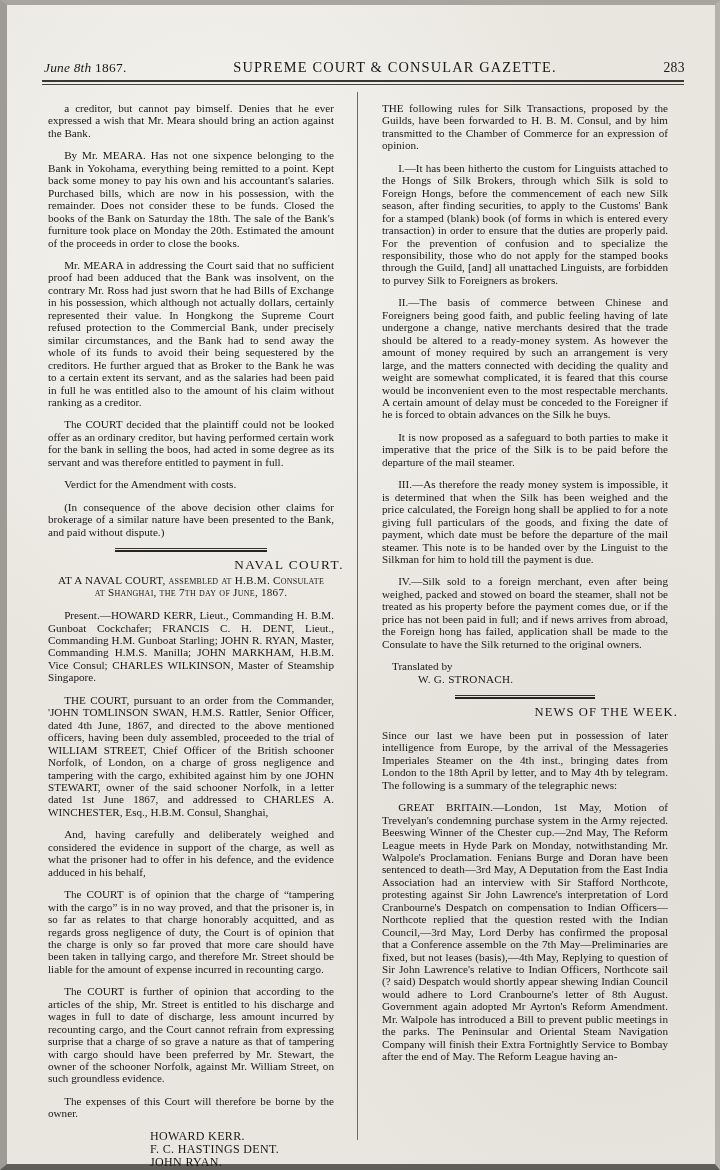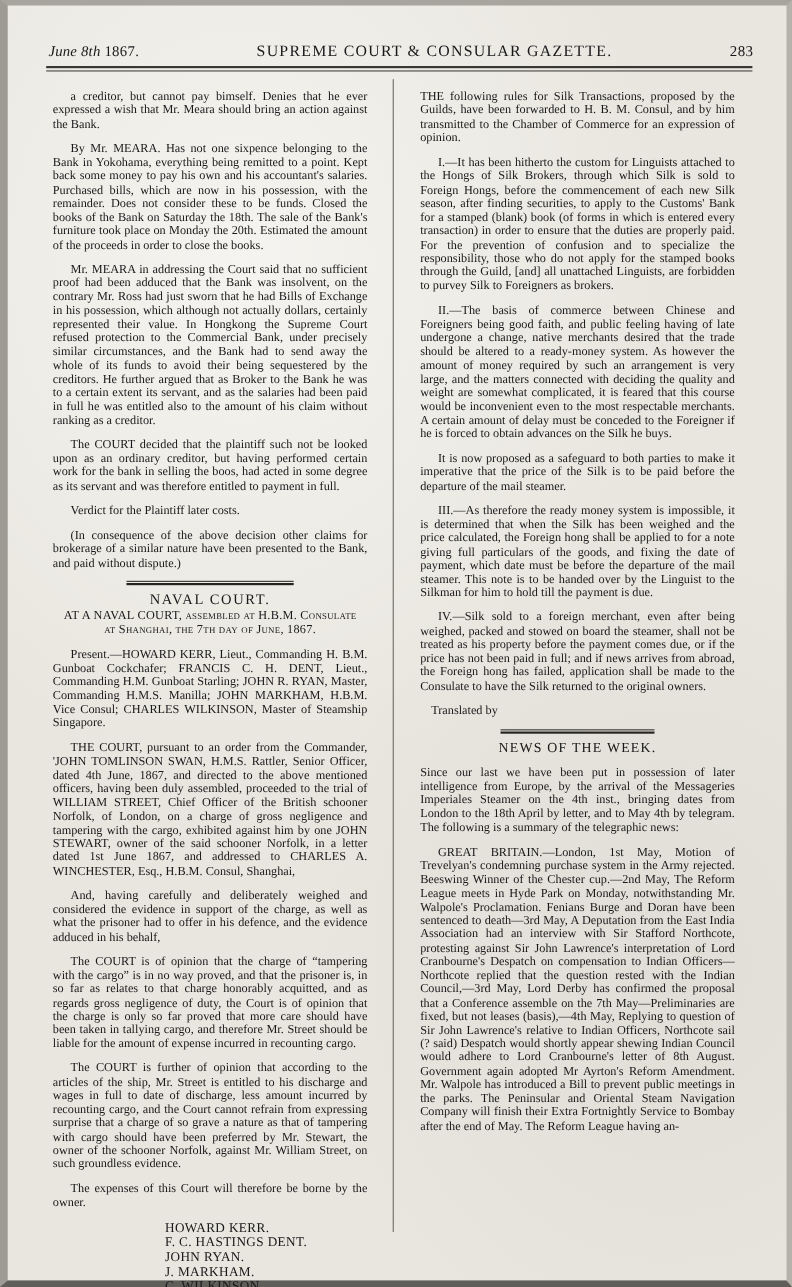--- a/index.html
+++ b/index.html
@@ -57,20 +57,21 @@
     font-size: 14.4px;
     letter-spacing: 1.15px;
     white-space: nowrap;
     margin-left: 14px;
   }
   .masthead .folio {
     font-size: 13.6px;
     letter-spacing: .4px;
     white-space: nowrap;
     margin-left: 14px;
+    margin-top: 21px;
   }
 
   .rule-head {
     margin: 4px 3px 7px 4px;
     border-top: 2.1px solid #2a2927;
     border-bottom: 1px solid #383734;
     height: 2px;
     opacity: .92;
   }
 
@@ -109,20 +110,21 @@
     border-top: 1.1px solid #33322f;
     border-bottom: 2.3px solid #25241f;
     height: 1.4px;
   }
   .sect .divider.narrow { width: 140px; }
   .sect h2 {
     margin: 0 0 1px 0;
     font-weight: normal;
     font-size: 13.2px;
     letter-spacing: 1.5px;
+    text-align: right;
   }
   .sect h2.newsweek { font-size: 12.6px; letter-spacing: 1.1px; font-family: Liberation Serif, serif; }
 
   .court-intro {
     text-align: center;
     font-size: 11.15px;
     line-height: 12.6px;
     margin: 1px 0 0 0;
   }
   .court-intro .l2 { display: block; }
@@ -162,22 +164,22 @@
     </div>
     <div class="rule-head"></div>
 
     <div class="columns">
 
       <div class="col left">
 
         <p>a creditor, but cannot pay bimself. Denies that he ever expressed a wish that Mr. Meara should bring an action against the Bank.</p>
         <p>By Mr. MEARA. Has not one sixpence belonging to the Bank in Yokohama, everything being remitted to a point. Kept back some money to pay his own and his accountant's salaries. Purchased bills, which are now in his possession, with the remainder. Does not consider these to be funds. Closed the books of the Bank on Saturday the 18th. The sale of the Bank's furniture took place on Monday the 20th. Estimated the amount of the proceeds in order to close the books.</p>
         <p>Mr. MEARA in addressing the Court said that no sufficient proof had been adduced that the Bank was insolvent, on the contrary Mr. Ross had just sworn that he had Bills of Exchange in his possession, which although not actually dollars, certainly represented their value. In Hongkong the Supreme Court refused protection to the Commercial Bank, under precisely similar circumstances, and the Bank had to send away the whole of its funds to avoid their being sequestered by the creditors. He further argued that as Broker to the Bank he was to a certain extent its servant, and as the salaries had been paid in full he was entitled also to the amount of his claim without ranking as a creditor.</p>
-        <p>The COURT decided that the plaintiff such not be looked upon as an ordinary creditor, but having performed certain work for the bank in selling the boos, had acted in some degree as its servant and was therefore entitled to payment in full.</p>
-        <p>Verdict for the Plaintiff later costs.</p>
+        <p>The COURT decided that the plaintiff could not be looked offer as an ordinary creditor, but having performed certain work for the bank in selling the boos, had acted in some degree as its servant and was therefore entitled to payment in full.</p>
+        <p>Verdict for the Amendment with costs.</p>
         <p>(In consequence of the above decision other claims for brokerage of a similar nature have been presented to the Bank, and paid without dispute.)</p>
 
         <div class="sect">
           <div class="divider"></div>
           <h2>NAVAL COURT.</h2>
         </div>
 
         <div class="court-intro sc">
           <span>AT A NAVAL COURT, assembled at H.B.M. Consulate</span>
           <span class="l2">at Shanghai, the 7th day of June, 1867.</span>
@@ -210,21 +212,21 @@
       <div class="col right">
 
         <p class="flush">THE following rules for Silk Transactions, proposed by the Guilds, have been forwarded to H. B. M. Consul, and by him transmitted to the Chamber of Commerce for an expression of opinion.</p>
 
         <p>I.—It has been hitherto the custom for Linguists attached to the Hongs of Silk Brokers, through which Silk is sold to Foreign Hongs, before the commencement of each new Silk season, after finding securities, to apply to the Customs' Bank for a stamped (blank) book (of forms in which is entered every transaction) in order to ensure that the duties are properly paid. For the prevention of confusion and to specialize the responsibility, those who do not apply for the stamped books through the Guild, [and] all unattached Linguists, are forbidden to purvey Silk to Foreigners as brokers.</p>
         <p>II.—The basis of commerce between Chinese and Foreigners being good faith, and public feeling having of late undergone a change, native merchants desired that the trade should be altered to a ready-money system. As however the amount of money required by such an arrangement is very large, and the matters connected with deciding the quality and weight are somewhat complicated, it is feared that this course would be inconvenient even to the most respectable merchants. A certain amount of delay must be conceded to the Foreigner if he is forced to obtain advances on the Silk he buys.</p>
         <p>It is now proposed as a safeguard to both parties to make it imperative that the price of the Silk is to be paid before the departure of the mail steamer.</p>
         <p>III.—As therefore the ready money system is impossible, it is determined that when the Silk has been weighed and the price calculated, the Foreign hong shall be applied to for a note giving full particulars of the goods, and fixing the date of payment, which date must be before the departure of the mail steamer. This note is to be handed over by the Linguist to the Silkman for him to hold till the payment is due.</p>
         <p>IV.—Silk sold to a foreign merchant, even after being weighed, packed and stowed on board the steamer, shall not be treated as his property before the payment comes due, or if the price has not been paid in full; and if news arrives from abroad, the Foreign hong has failed, application shall be made to the Consulate to have the Silk returned to the original owners.</p>
 
-        <p class="translated"><span>Translated by</span></p>
+        <p class="translated"><span>Translated by</span><span class="who sc">W. G. STRONACH.</span></p>
 
         <div class="sect">
           <div class="divider narrow"></div>
           <h2 class="newsweek">NEWS OF THE WEEK.</h2>
         </div>
 
         <p class="flush">Since our last we have been put in possession of later intelligence from Europe, by the arrival of the Messageries Imperiales Steamer on the 4th inst., bringing dates from London to the 18th April by letter, and to May 4th by telegram. The following is a summary of the telegraphic news:</p>
         <p>GREAT BRITAIN.—London, 1st May, Motion of Trevelyan's condemning purchase system in the Army rejected. Beeswing Winner of the Chester cup.—2nd May, The Reform League meets in Hyde Park on Monday, notwithstanding Mr. Walpole's Proclamation. Fenians Burge and Doran have been sentenced to death—3rd May, A Deputation from the East India Association had an interview with Sir Stafford Northcote, protesting against Sir John Lawrence's interpretation of Lord Cranbourne's Despatch on compensation to Indian Officers—Northcote replied that the question rested with the Indian Council,—3rd May, Lord Derby has confirmed the proposal that a Conference assemble on the 7th May—Preliminaries are fixed, but not leases (basis),—4th May, Replying to question of Sir John Lawrence's relative to Indian Officers, Northcote sail (? said) Despatch would shortly appear shewing Indian Council would adhere to Lord Cranbourne's letter of 8th August. Government again adopted Mr Ayrton's Reform Amendment. Mr. Walpole has introduced a Bill to prevent public meetings in the parks. The Peninsular and Oriental Steam Navigation Company will finish their Extra Fortnightly Service to Bombay after the end of May. The Reform League having an-</p>
 
       </div>

